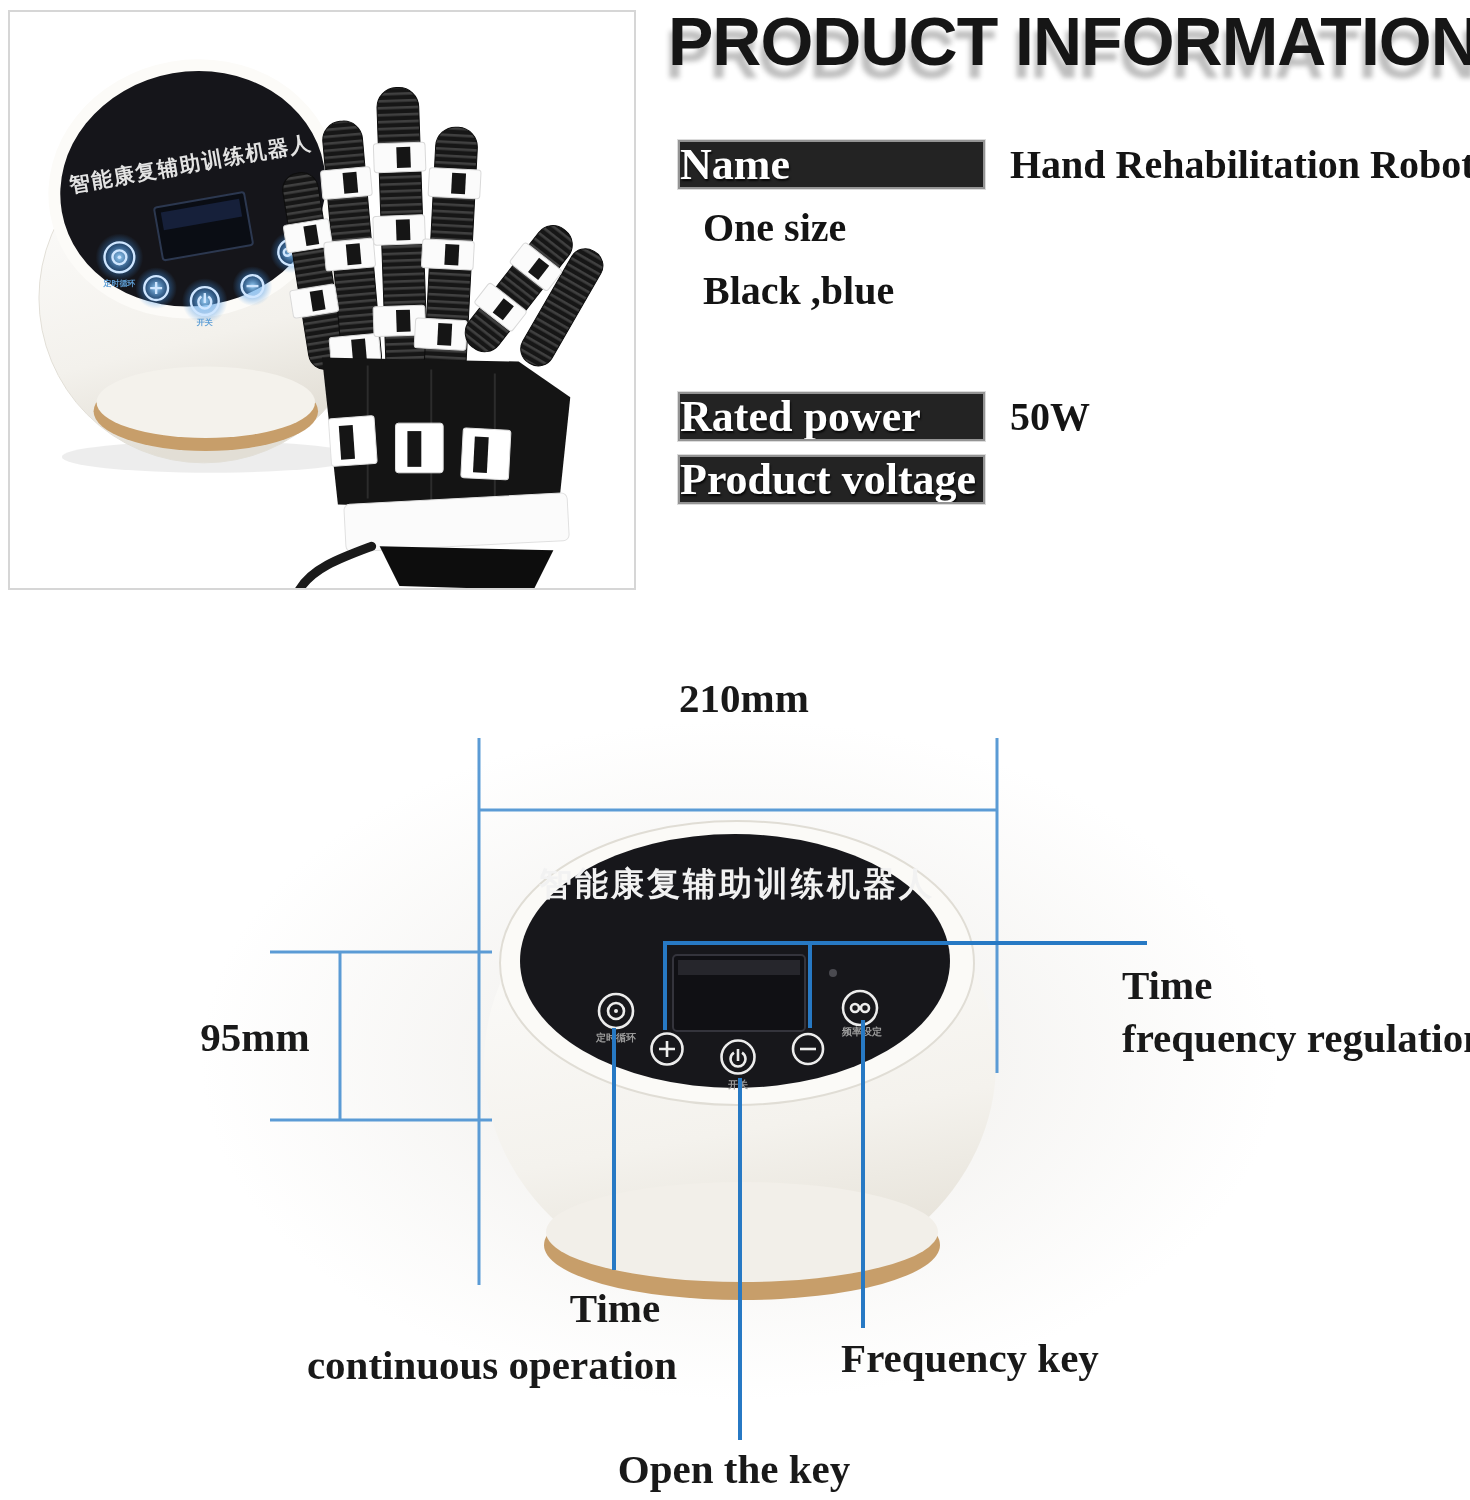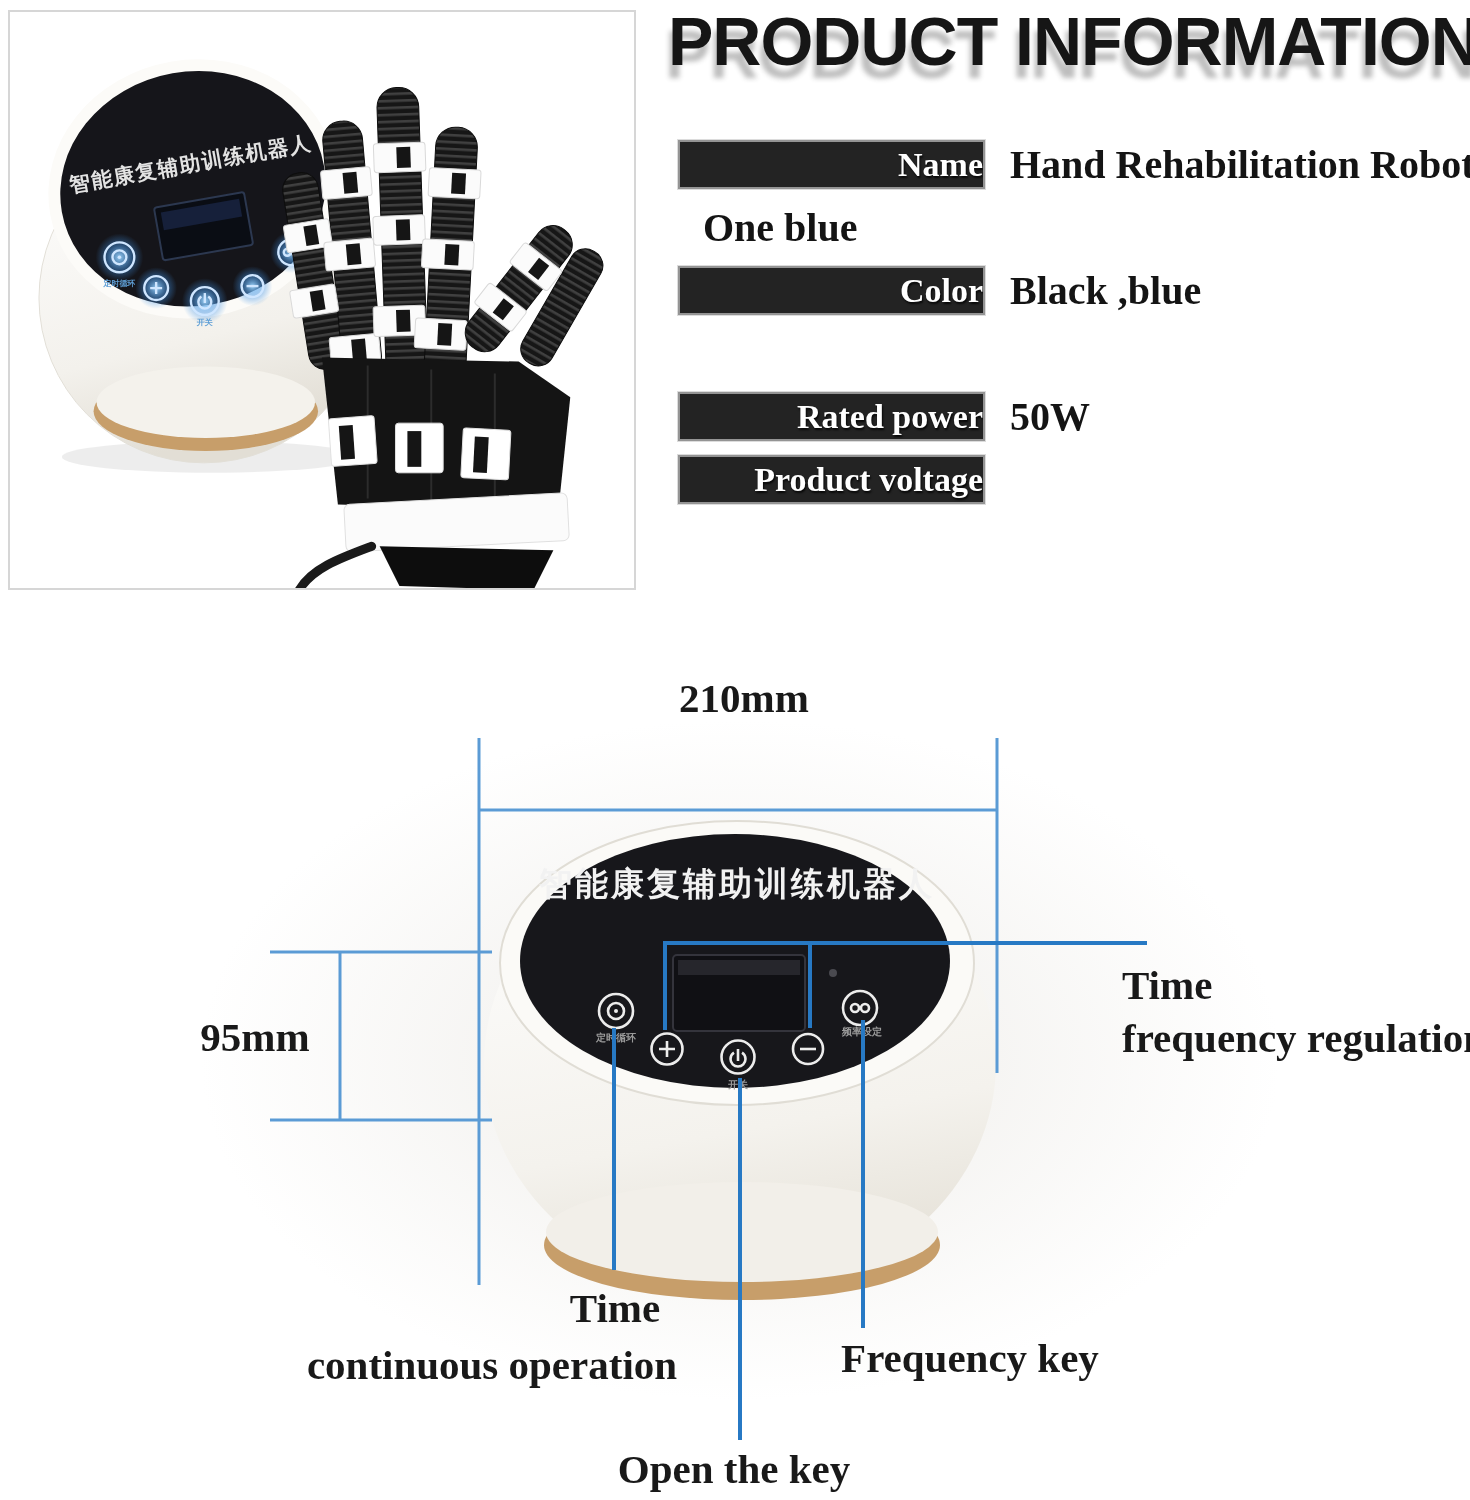--- a/index.html
+++ b/index.html
@@ -11,22 +11,22 @@
   .photo-frame svg{display:block;width:100%;height:100%;}
   
   .info-title{position:absolute;left:668px;top:6px;width:800px;text-align:left;
               font-family:"Liberation Sans", sans-serif;font-weight:800;font-size:68px;
               line-height:1.05;color:#161616;letter-spacing:-1px;white-space:nowrap;
               text-shadow:-3px 13px 5px rgba(40,40,40,0.30);}
   .spec-table{position:absolute;left:678px;top:140px;}
   .spec-row{display:flex;align-items:center;margin-bottom:14px;height:49px;}
   .spec-label{width:307px;height:49px;box-sizing:border-box;background:#232323;
               border:2px solid #949494;box-shadow:0 0 0 1px #dcdcdc;
-              color:#ffffff;font-weight:bold;font-size:34px;line-height:45px;
-              text-align:right;white-space:nowrap;overflow:hidden;
+              color:#ffffff;font-weight:bold;font-size:44px;line-height:45px;
+              text-align:left;white-space:nowrap;overflow:hidden;
               text-shadow:1px 2px 2px rgba(0,0,0,0.8);}
   .spec-value{margin-left:25px;font-size:40px;font-weight:600;color:#141414;white-space:nowrap;}
   
   .diagram{position:absolute;left:0;top:620px;width:1470px;height:880px;}
   .diagram svg{display:block;width:100%;height:100%;}
   .dim-text{font-family:"Liberation Serif", serif;font-weight:bold;font-size:41px;fill:#191919;}
   .cjk-title{font-family:"Liberation Sans", sans-serif;font-weight:bold;}
 </style>
 </head>
 <body>
@@ -172,24 +172,23 @@
   </div>
 
   <div class="info-title">PRODUCT INFORMATION</div>
 
   <div class="spec-table">
     <div class="spec-row">
       <div class="spec-label">Name</div>
       <div class="spec-value">Hand Rehabilitation Robot</div>
     </div>
     <div class="spec-row">
-      <div class="spec-value">One blue</div>
-    </div>
-    <div class="spec-row">
-      <div class="spec-label">Color</div>
+      <div class="spec-value">One size</div>
+    </div>
+    <div class="spec-row">
       <div class="spec-value">Black ,blue</div>
     </div>
     <div class="spec-row">
     </div>
     <div class="spec-row">
       <div class="spec-label">Rated power</div>
       <div class="spec-value">50W</div>
     </div>
     <div class="spec-row">
       <div class="spec-label">Product voltage</div>

